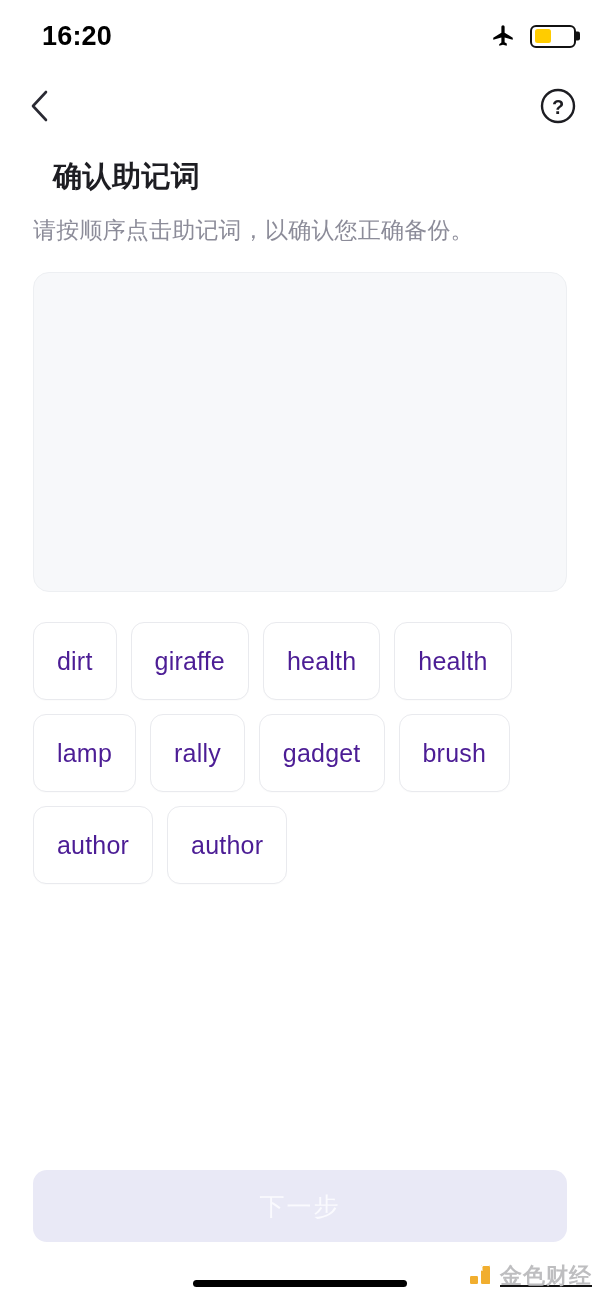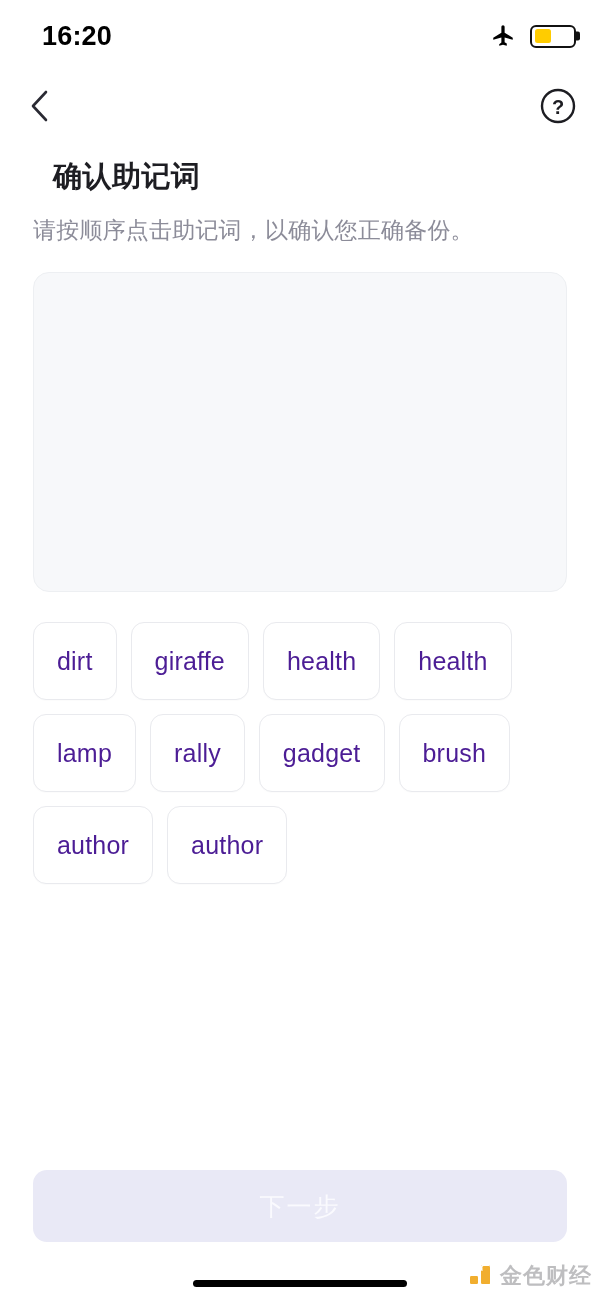--- a/index.html
+++ b/index.html
@@ -114,20 +114,21 @@
     position:absolute; left:50%; transform:translateX(-50%);
     bottom:12px; width:214px; height:7px;
     background:#000000; border-radius:4px;
   }
 
   
   .watermark {
     position:absolute; right:8px; bottom:8px;
     display:flex; align-items:center; gap:6px;
     opacity:0.92;
+    text-decoration:underline;
   }
   .wm-logo { width:26px; height:26px; display:block; }
   .wm-text {
     font-size:22px; font-weight:700; color:#B9B9BB;
     letter-spacing:1px;
   }
 </style>
 </head>
 <body>
 

